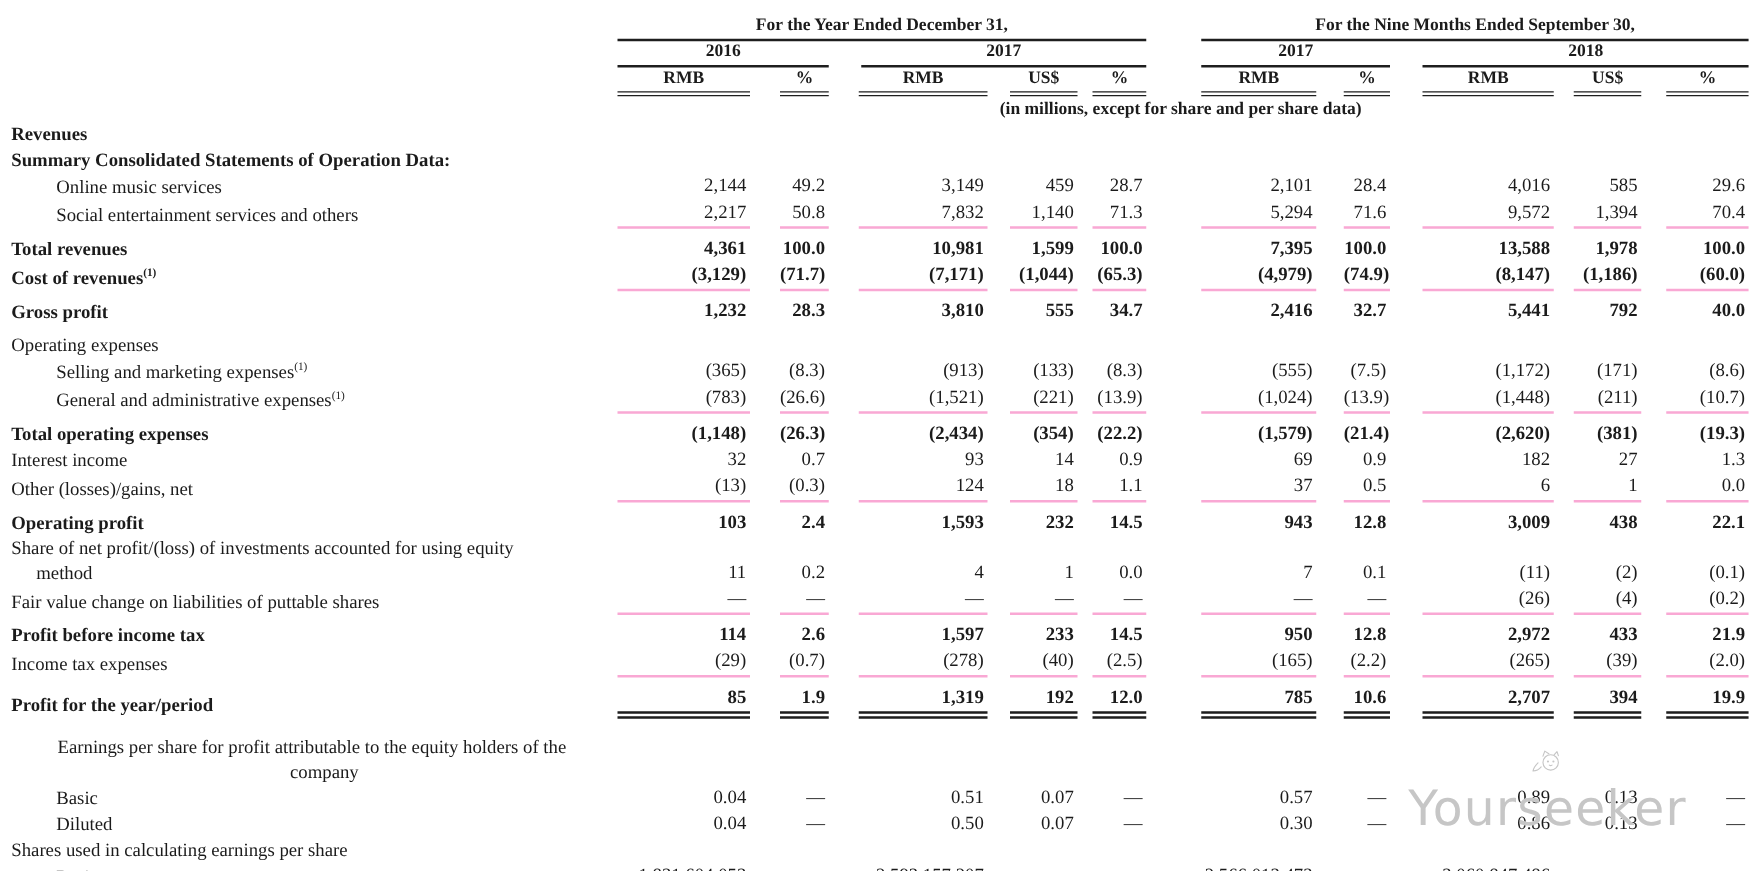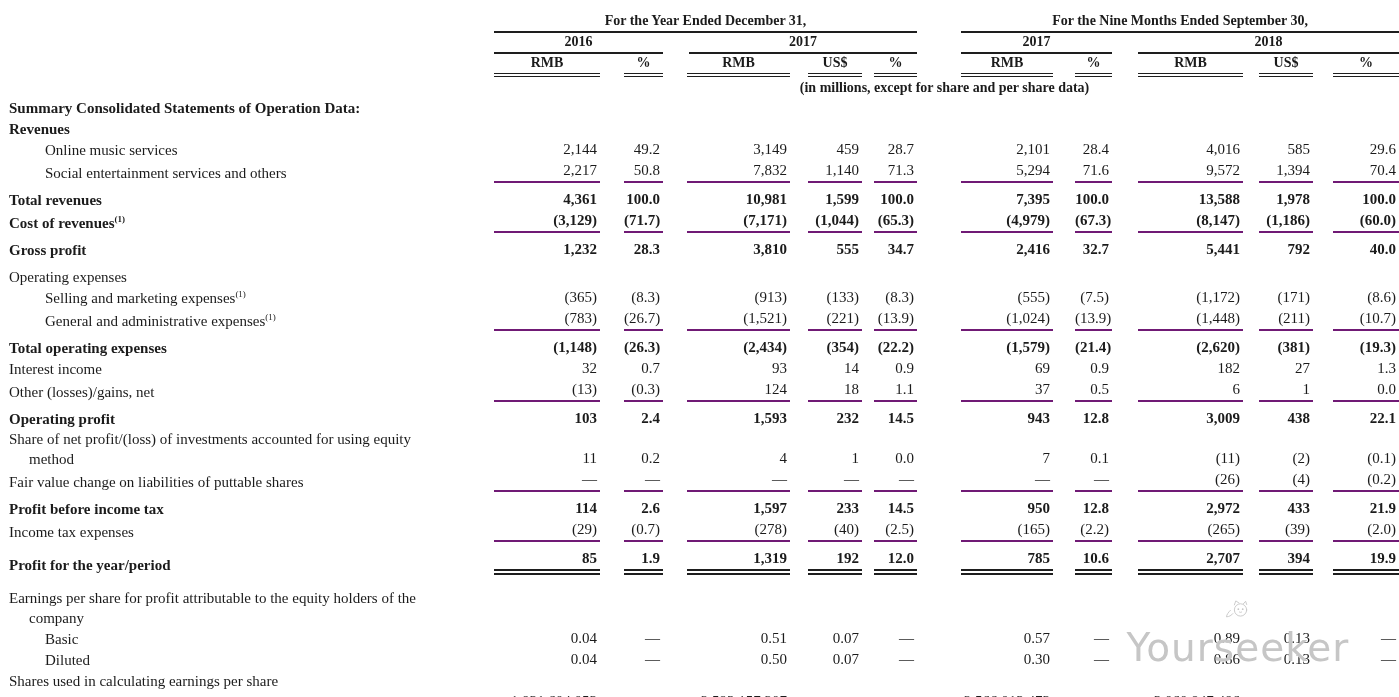--- a/index.html
+++ b/index.html
@@ -5,44 +5,44 @@
   html,body{margin:0;padding:0;}
   body{
     width:1399px;height:697px;position:relative;overflow:hidden;
     background:#ffffff;color:#1b1b1b;
     font-family:"Liberation Serif", serif;
   }
   table{border-collapse:collapse;table-layout:fixed;width:1399px;}
   th,td{padding:0;font-weight:normal;vertical-align:bottom;}
   
   thead th{font-weight:bold;font-size:14px;}
-  .r1 th{}
+  .r1 th{padding-top:12px;}
   .hline{border-bottom:2px solid #1e1e1e;text-align:center;padding-bottom:2px;line-height:17px;}
   .colh{border-bottom:4px double #1e1e1e;padding-bottom:2px;line-height:17px;}
   .caption{ text-align:center;font-weight:bold;font-size:14px;padding-top:2px;line-height:18px;}
   
-  .g1{margin-left:4px;} .g2{margin-left:44px;margin-top:12px;}
+  .g1{margin-left:4px;} .g2{margin-left:44px;}
   .y0{margin-left:4px;} .y1{margin-left:26px;} .y2{margin-left:44px;} .y3{margin-left:26px;}
   .c0{margin-left:4px;} .c1{margin-left:24px;} .c2{margin-left:24px;} .c3{margin-left:18px;}
   .c4{margin-left:12px;} .c5{margin-left:44px;} .c6{margin-left:22px;} .c7{margin-left:26px;}
   .c8{margin-left:16px;} .c9{margin-left:20px;}
   
   tbody td{font-size:15px;line-height:20px;}
   td.lbl{padding-left:9px;}
   td.lbl .l{white-space:nowrap;}
   td.lbl.b{font-weight:bold;}
   td.num{text-align:right;}
   td.num.b{font-weight:bold;}
   .cv{display:block;text-align:right;padding:0 3px 1px 0;min-height:19px;}
-  .u1{border-bottom:2px solid #701a75;}
+  .u1{border-bottom:2px solid #f9a8d4;}
   .u2{border-bottom:6px double #1e1e1e;}
   .ind1{padding-left:36px;}
   .cont{padding-left:20px;}
   tr.gap td{padding-top:6px;}
-  tr.gap2 td{padding-top:13px;}
+  tr.gap2 td{padding-top:13px;text-align:center;}
   sup{font-size:9px;line-height:0;}
   
   .watermark{
     position:absolute;left:1078px;top:598px;width:320px;height:72px;
     display:flex;align-items:center;gap:6px;pointer-events:none;z-index:5;
     color:#c3c3c3;
     flex-direction:column;
   }
   .watermark .wtext{
     font-family:"DejaVu Sans", sans-serif;font-size:39px;letter-spacing:1px;
@@ -125,56 +125,56 @@
         </th>
     </tr>
     <tr>
       <th></th>
       <th colspan="10" class="caption">(in millions, except for share and per share data)</th>
     </tr>
   </thead>
   <tbody id="tbody">
       <tr>
         <td class="lbl b">
+          <div class="l">Revenues</div>
+        </td>
+        <td class="num b">
+          <div class="cv c0">&nbsp;</div>
+        </td>
+        <td class="num b">
+          <div class="cv c1">&nbsp;</div>
+        </td>
+        <td class="num b">
+          <div class="cv c2">&nbsp;</div>
+        </td>
+        <td class="num b">
+          <div class="cv c3">&nbsp;</div>
+        </td>
+        <td class="num b">
+          <div class="cv c4">&nbsp;</div>
+        </td>
+        <td class="num b">
+          <div class="cv c5">&nbsp;</div>
+        </td>
+        <td class="num b">
+          <div class="cv c6">&nbsp;</div>
+        </td>
+        <td class="num b">
+          <div class="cv c7">&nbsp;</div>
+        </td>
+        <td class="num b">
+          <div class="cv c8">&nbsp;</div>
+        </td>
+        <td class="num b">
+          <div class="cv c9">&nbsp;</div>
+        </td>
+      </tr>
+      <tr>
+        <td class="lbl b">
           <div class="l">Summary Consolidated Statements of Operation Data:</div>
-        </td>
-        <td class="num b">
-          <div class="cv c0">&nbsp;</div>
-        </td>
-        <td class="num b">
-          <div class="cv c1">&nbsp;</div>
-        </td>
-        <td class="num b">
-          <div class="cv c2">&nbsp;</div>
-        </td>
-        <td class="num b">
-          <div class="cv c3">&nbsp;</div>
-        </td>
-        <td class="num b">
-          <div class="cv c4">&nbsp;</div>
-        </td>
-        <td class="num b">
-          <div class="cv c5">&nbsp;</div>
-        </td>
-        <td class="num b">
-          <div class="cv c6">&nbsp;</div>
-        </td>
-        <td class="num b">
-          <div class="cv c7">&nbsp;</div>
-        </td>
-        <td class="num b">
-          <div class="cv c8">&nbsp;</div>
-        </td>
-        <td class="num b">
-          <div class="cv c9">&nbsp;</div>
-        </td>
-      </tr>
-      <tr>
-        <td class="lbl b">
-          <div class="l">Revenues</div>
         </td>
         <td class="num b">
           <div class="cv c0">&nbsp;</div>
         </td>
         <td class="num b">
           <div class="cv c1">&nbsp;</div>
         </td>
         <td class="num b">
           <div class="cv c2">&nbsp;</div>
         </td>
@@ -321,21 +321,21 @@
         <td class="num b">
           <div class="cv c3 u1">(1,044)</div>
         </td>
         <td class="num b">
           <div class="cv c4 u1">(65.3)</div>
         </td>
         <td class="num b">
           <div class="cv c5 u1">(4,979)</div>
         </td>
         <td class="num b">
-          <div class="cv c6 u1">(67.3)</div>
+          <div class="cv c6 u1">(74.9)</div>
         </td>
         <td class="num b">
           <div class="cv c7 u1">(8,147)</div>
         </td>
         <td class="num b">
           <div class="cv c8 u1">(1,186)</div>
         </td>
         <td class="num b">
           <div class="cv c9 u1">(60.0)</div>
         </td>
@@ -446,21 +446,21 @@
         </td>
       </tr>
       <tr>
         <td class="lbl">
           <div class="l ind1">General and administrative expenses<sup>(1)</sup></div>
         </td>
         <td class="num">
           <div class="cv c0 u1">(783)</div>
         </td>
         <td class="num">
-          <div class="cv c1 u1">(26.7)</div>
+          <div class="cv c1 u1">(26.6)</div>
         </td>
         <td class="num">
           <div class="cv c2 u1">(1,521)</div>
         </td>
         <td class="num">
           <div class="cv c3 u1">(221)</div>
         </td>
         <td class="num">
           <div class="cv c4 u1">(13.9)</div>
         </td>

